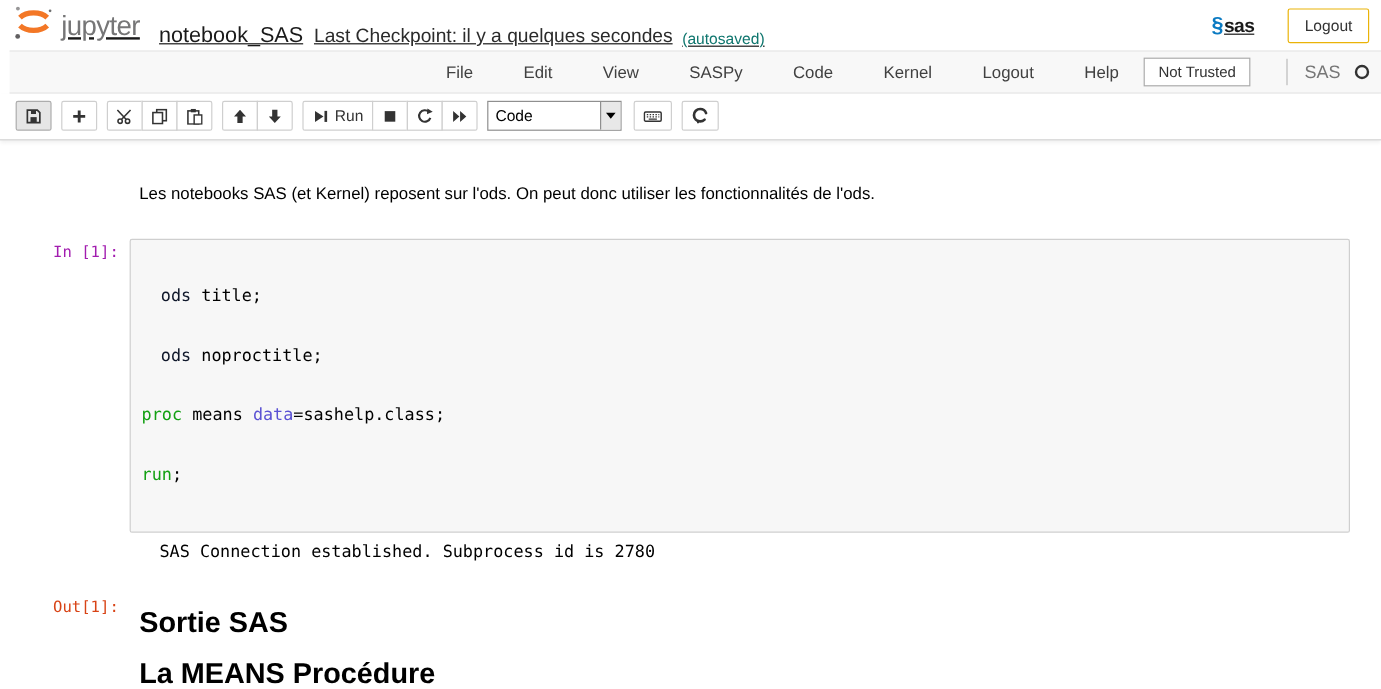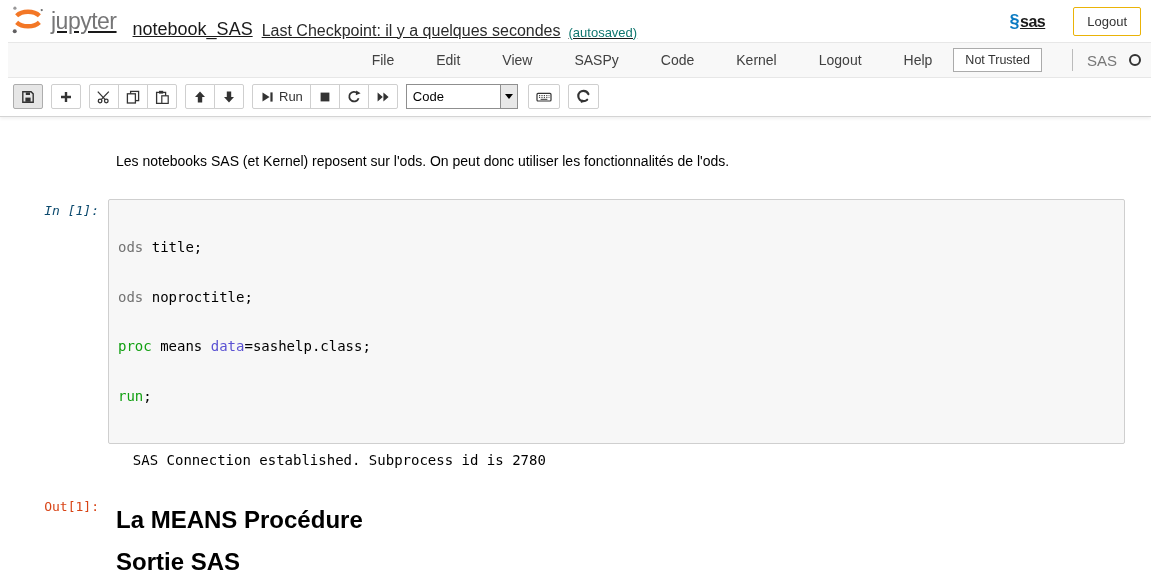--- a/index.html
+++ b/index.html
@@ -43,28 +43,28 @@
   .run-label { margin-left:5px; }
   .cell-type-select { display:flex; align-items:stretch; width:112px; height:25px; border:1px solid #8f8f8f; background:#fff; margin-right:10px; cursor:pointer; }
   .cell-type-value { flex:1; font-size:13px; color:#000; line-height:23px; padding-left:6px; }
   .dd-btn { width:17px; display:flex; align-items:center; justify-content:center; background:#e8e8e8; border-left:1px solid #8f8f8f; }
   .dd-caret { width:0; height:0; border-left:4px solid transparent; border-right:4px solid transparent; border-top:5px solid #000; }
 
   
   .notebook { padding:34px 26px 0 0; }
   .cell-row { display:flex; align-items:flex-start; }
   .prompt-col { flex:none; width:108px; text-align:right; padding-right:9px; font-family:"DejaVu Sans Mono","Liberation Mono",monospace; font-size:13px; line-height:17px; padding-top:3px; }
-  .in-prompt { color:#0c4a6e;font-style:italic; }
+  .in-prompt { color:#a21caf; }
   .out-prompt { color:#D84315; }
   .cell-inner { flex:1; }
   .md-text { font-size:14px; line-height:1.5; color:#000; padding:0 8px; }
   .md-row { margin-bottom:27px; }
   .input-box { flex:1; background:#f7f7f7; border:1px solid #cfcfcf; border-radius:2px; padding:6px 9px; }
   .code-pre { font-family:"DejaVu Sans Mono","Liberation Mono",monospace; font-size:14px; line-height:16.5px; color:#000; white-space:pre; }
-  .tok.kw { color:#737373; }
+  .tok.kw { color:#0f172a;margin-left:16px; }
   .tok.gr { color:#12a012; }
   .tok.vi { color:#5a51d3; }
   .stream-row { margin-top:8px; }
   .stream-pre { font-family:"DejaVu Sans Mono","Liberation Mono",monospace; font-size:14px; line-height:17px; color:#000; white-space:pre; padding-left:8px;text-align:center; }
   .out-row { margin-top:26px; }
   .rich-inner { flex:1; padding:12px 8px 0 8px; }
   .sas-h { font-size:24px; font-weight:700; color:#000; line-height:1.08; margin:0 0 16px 0; }
 </style>
 </head>
 <body>
@@ -262,20 +262,20 @@
     </div>
 
     <div class="cell-row stream-row">
       <div class="prompt-col"></div>
       <pre class="stream-pre">  SAS Connection established. Subprocess id is 2780</pre>
     </div>
 
     <div class="cell-row out-row">
       <div class="prompt-col out-prompt">Out[1]:</div>
       <div class="rich-inner">
+        <h1 class="sas-h">Sortie SAS</h1>
         <h1 class="sas-h">La MEANS Procédure</h1>
-        <h1 class="sas-h">Sortie SAS</h1>
 
       </div>
     </div>
 
   </div>
 </div>
 
 </body></html>

